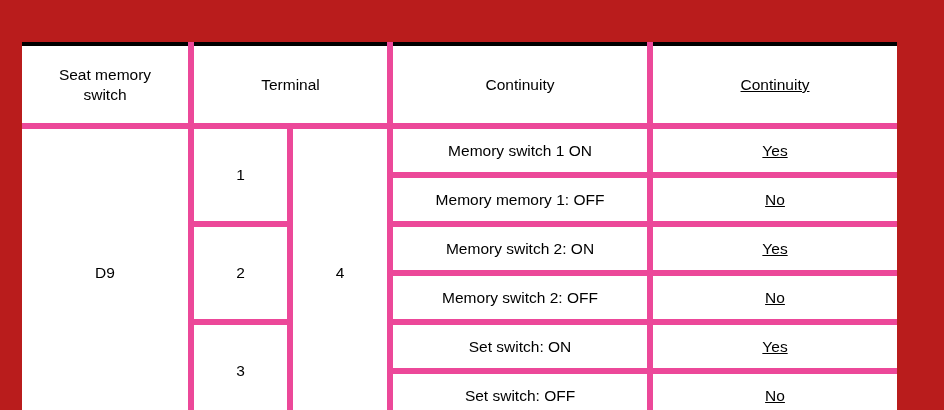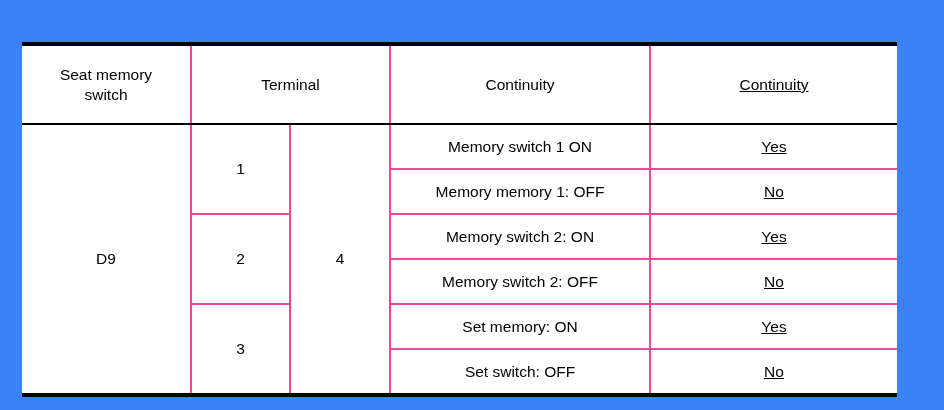--- a/index.html
+++ b/index.html
@@ -12,40 +12,40 @@
     height: 410px;
     font-family: "Liberation Sans", sans-serif;
     color: #000000;
     overflow: hidden;
   }
 
   .sheet {
     position: relative;
     width: 944px;
     height: 410px;
-    background: #3b82f6;
+    background: #b91c1c;
   }
 
   
   .table-wrap {
     position: absolute;
     left: 22px;
     top: 42px;
     width: 875px;
   }
 
   table.spec-table {
     border-collapse: collapse;
     table-layout: fixed;
     width: 875px;
     background: #ffffff;
   }
 
   table.spec-table td {
-    border: 2px solid #ec4899;
+    border: 6px solid #ec4899;
     
     font-size: 15.5px;
     line-height: 1.25;
     color: #000000;
     padding: 0 4px;
     vertical-align: middle;
     text-align: center;
     background: #ffffff;
   }
 
@@ -125,21 +125,21 @@
           <td class="r-cell edge-right">Yes</td>
         </tr>
 
         <tr>
           <td class="r-cell cond-cell">Memory switch 2: OFF</td>
           <td class="r-cell edge-right">No</td>
         </tr>
 
         <tr>
           <td class="r-cell" rowspan="2" style="border-bottom: 4px solid rgb(0, 0, 0);">3</td>
-          <td class="r-cell cond-cell">Set memory: ON</td>
+          <td class="r-cell cond-cell">Set switch: ON</td>
           <td class="r-cell edge-right">Yes</td>
         </tr>
 
         <tr>
           <td class="r-cell cond-cell edge-bottom">Set switch: OFF</td>
           <td class="r-cell edge-right edge-bottom">No</td>
         </tr>
 
       </tbody>
     </table>

